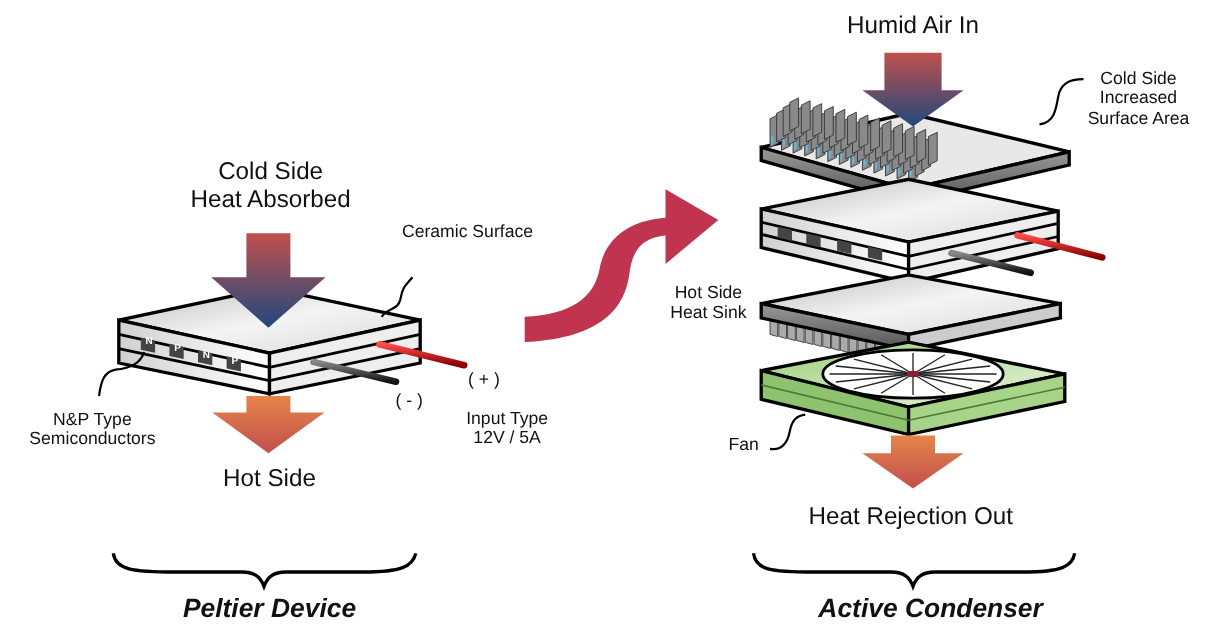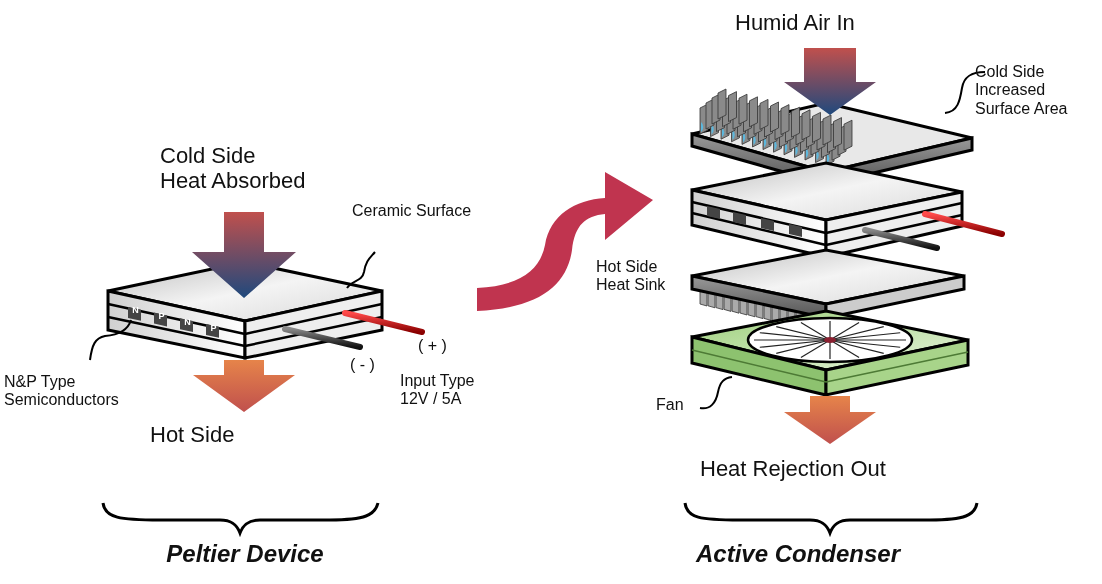--- a/index.html
+++ b/index.html
@@ -1,18 +1,18 @@
 <!DOCTYPE html>
 <html><head>
 <meta charset="utf-8">
 <style>
   html,body{margin:0;padding:0;background:#fff;}
   body{width:1102px;height:584px;position:relative;overflow:hidden;font-family:"Liberation Sans",sans-serif;color:#111;}
   svg#diagram{position:absolute;left:0;top:0;}
-  .lbl{position:absolute;text-align:left;line-height:1.15;white-space:nowrap;}
+  .lbl{position:absolute;text-align:center;line-height:1.15;white-space:nowrap;}
   .big{font-size:22px;}
   .med{font-size:16px;}
   .sm{font-size:16px;}
   .title{position:absolute;font-size:24px;font-weight:bold;font-style:italic;white-space:nowrap;text-align:center;}
 </style>
 </head>
 <body>
 
 <svg id="diagram" width="1102" height="584" viewBox="0 0 1102 584">
   <defs>
@@ -373,13 +373,13 @@
   <div>Cold Side</div>
   <div>Increased</div>
   <div>Surface Area</div>
 </div>
 <div class="lbl sm" style="left:596px;top:258px;width:96px;">
   <div>Hot Side</div>
   <div>Heat Sink</div>
 </div>
 <div class="lbl sm" style="left:656px;top:396px;width:40px;">Fan</div>
 <div class="lbl big" style="left:700px;top:456px;width:256px;">Heat Rejection Out</div>
-<div class="title" style="left:648px;top:540px;width:300px;text-align:center;">Active Condenser</div>
+<div class="title" style="left:696px;top:540px;width:300px;text-align:center;">Active Condenser</div>
 
 </body></html>

